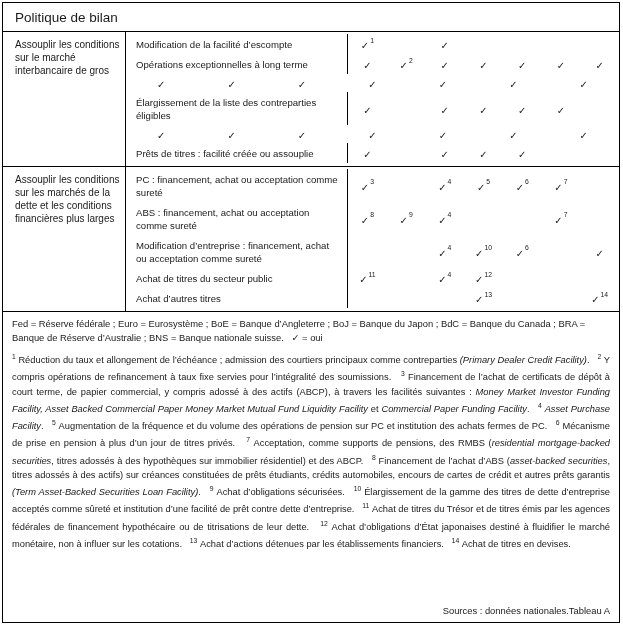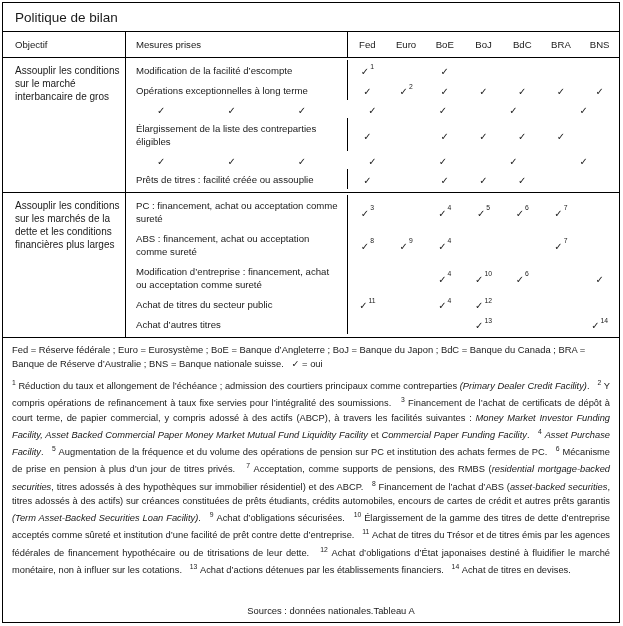--- a/index.html
+++ b/index.html
@@ -29,42 +29,29 @@
   .check { font-size:10px; color:#222; }
   sup.csup { font-size:6.8px; vertical-align:super; margin-left:1px; }
 
   .footer { flex:1; border-top:1px solid #000; padding:5px 9px 6px;
             display:flex; flex-direction:column; overflow:hidden; }
   .legend { font-size:9.4px; line-height:14px; margin-bottom:5px; }
   .fnotes { font-size:9.3px; line-height:14.2px; text-align:justify; }
   sup.fnum { font-size:6.8px; vertical-align:super; }
   .it { font-style:italic; }
   .sources-row { margin-top:auto; padding-top:4px; display:flex;
-                 justify-content:center; font-size:9.4px;margin-left:40px; }
+                 justify-content:flex-end; font-size:9.4px;margin-left:40px; }
 </style>
 </head>
 <body>
 
 <div class="doc">
 
   <div class="title-row">Politique de bilan</div>
 
-  <div class="header-row">
-    <div class="hc1">Objectif</div>
-    <div class="hc2">Mesures prises</div>
-    <div class="check-headers" id="check-headers">
-        <div class="check-col-h">Fed</div>
-        <div class="check-col-h">Euro</div>
-        <div class="check-col-h">BoE</div>
-        <div class="check-col-h">BoJ</div>
-        <div class="check-col-h">BdC</div>
-        <div class="check-col-h">BRA</div>
-        <div class="check-col-h">BNS</div>
-      </div>
-  </div>
 
   <div id="sections">
       <div class="section">
         <div class="obj-cell">Assouplir les conditions sur le marché interbancaire de gros</div>
         <div class="rows">
           <div class="m-row">
             <div class="m-cell">Modification de la facilité d’escompte</div>
             <div class="checks">
               <div class="check-cell"><span class="check">✓</span><sup class="csup">1</sup></div>
               <div class="check-cell"></div>

